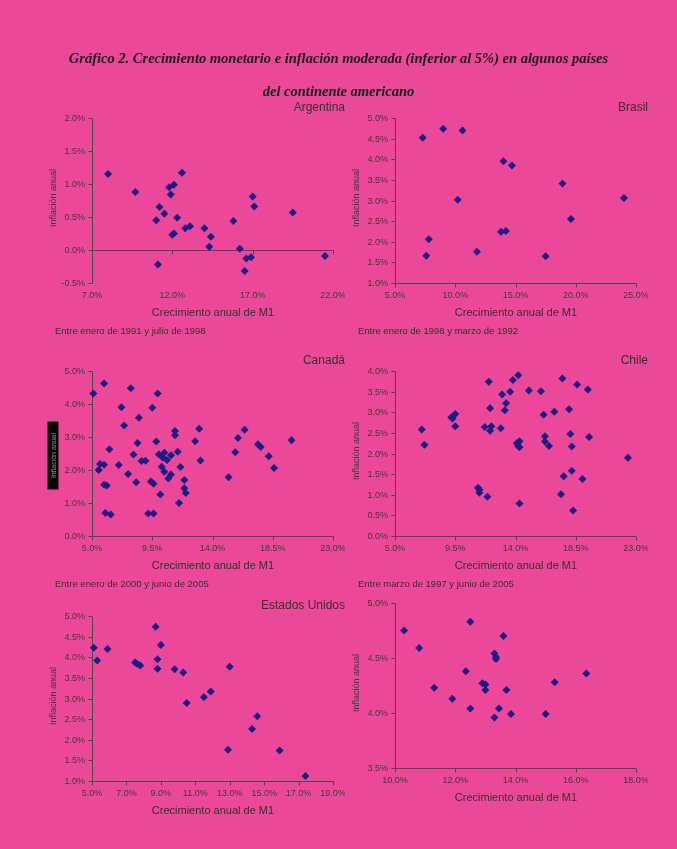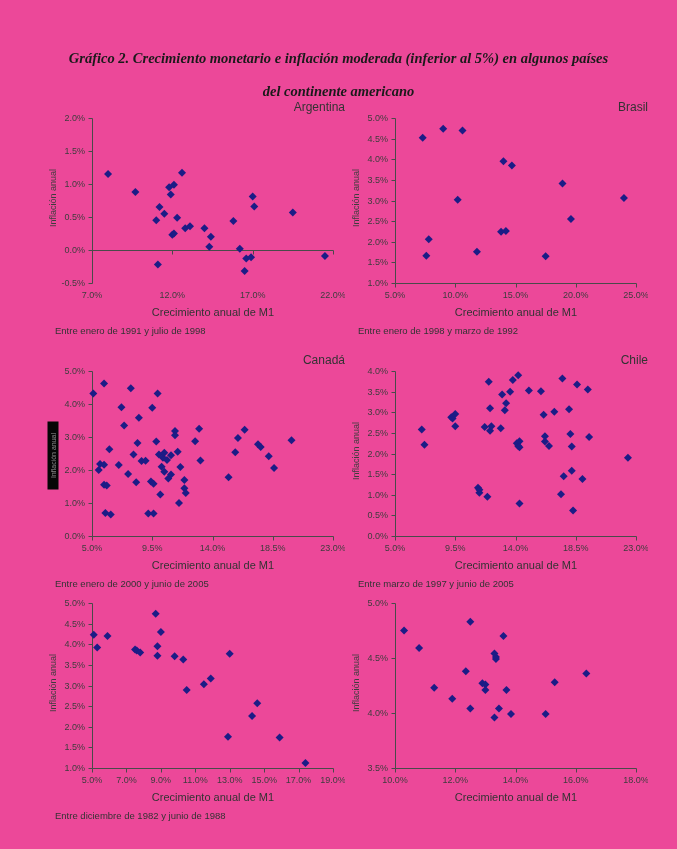--- a/index.html
+++ b/index.html
@@ -366,20 +366,21 @@
             <path d="M241.13888888888889 67 L245.13888888888889 71 L241.13888888888889 75 L237.13888888888889 71 Z" fill="#1c1c86"></path>
             <path d="M279.96666666666664 87.625 L283.96666666666664 91.625 L279.96666666666664 95.625 L275.96666666666664 91.625 Z" fill="#1c1c86"></path>
           </g>
         </svg>
     </div>
     <div class="xlab">Crecimiento anual de M1</div>
     <div class="caption">Entre marzo de 1997 y junio de 2005</div>
   </div>
 
   <div class="chart-block" id="c4">
+    <div class="chart-title">Estados Unidos</div>
     <div class="chart-body">
       <div class="ylab">Inflación anual</div>
       <svg class="plot" width="300" height="192">
           <g>
             <line x1="47.5" y1="5.5" x2="47.5" y2="170.5" stroke="#4a4a4a" stroke-width="1"></line>
             <line x1="43.5" y1="170.5" x2="47.5" y2="170.5" stroke="#4a4a4a" stroke-width="1"></line>
             <text x="40" y="173" text-anchor="end" class="tick-label">1.0%</text>
             <line x1="43.5" y1="149.5" x2="47.5" y2="149.5" stroke="#4a4a4a" stroke-width="1"></line>
             <text x="40" y="152.375" text-anchor="end" class="tick-label">1.5%</text>
             <line x1="43.5" y1="129.5" x2="47.5" y2="129.5" stroke="#4a4a4a" stroke-width="1"></line>
@@ -435,21 +436,20 @@
             <path d="M182.99285714285713 134.65 L186.99285714285713 138.65 L182.99285714285713 142.65 L178.99285714285713 138.65 Z" fill="#1c1c86"></path>
             <path d="M184.7142857142857 51.7375 L188.7142857142857 55.7375 L184.7142857142857 59.7375 L180.7142857142857 55.7375 Z" fill="#1c1c86"></path>
             <path d="M207.09285714285716 114.025 L211.09285714285716 118.025 L207.09285714285716 122.025 L203.09285714285716 118.025 Z" fill="#1c1c86"></path>
             <path d="M212.25714285714287 101.23750000000001 L216.25714285714287 105.23750000000001 L212.25714285714287 109.23750000000001 L208.25714285714287 105.23750000000001 Z" fill="#1c1c86"></path>
             <path d="M234.6357142857143 135.475 L238.6357142857143 139.475 L234.6357142857143 143.475 L230.6357142857143 139.475 Z" fill="#1c1c86"></path>
             <path d="M260.4571428571428 161.04999999999998 L264.4571428571428 165.04999999999998 L260.4571428571428 169.04999999999998 L256.4571428571428 165.04999999999998 Z" fill="#1c1c86"></path>
           </g>
         </svg>
     </div>
     <div class="xlab">Crecimiento anual de M1</div>
-    <div class="caption">Entre diciembre de 1982 y junio de 1988</div>
   </div>
 
   <div class="chart-block" id="c5">
     <div class="chart-body">
       <div class="ylab">Inflación anual</div>
       <svg class="plot" width="300" height="192">
           <g>
             <line x1="47.5" y1="5.5" x2="47.5" y2="170.5" stroke="#4a4a4a" stroke-width="1"></line>
             <line x1="43.5" y1="170.5" x2="47.5" y2="170.5" stroke="#4a4a4a" stroke-width="1"></line>
             <text x="40" y="173" text-anchor="end" class="tick-label">3.5%</text>

